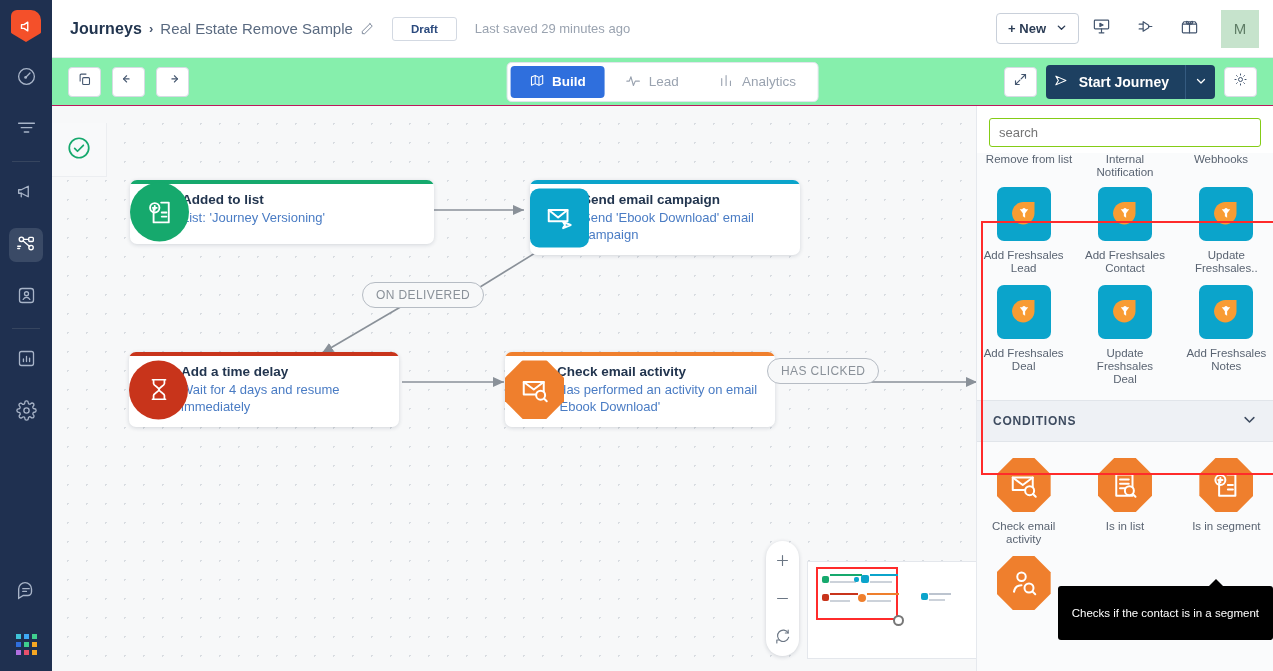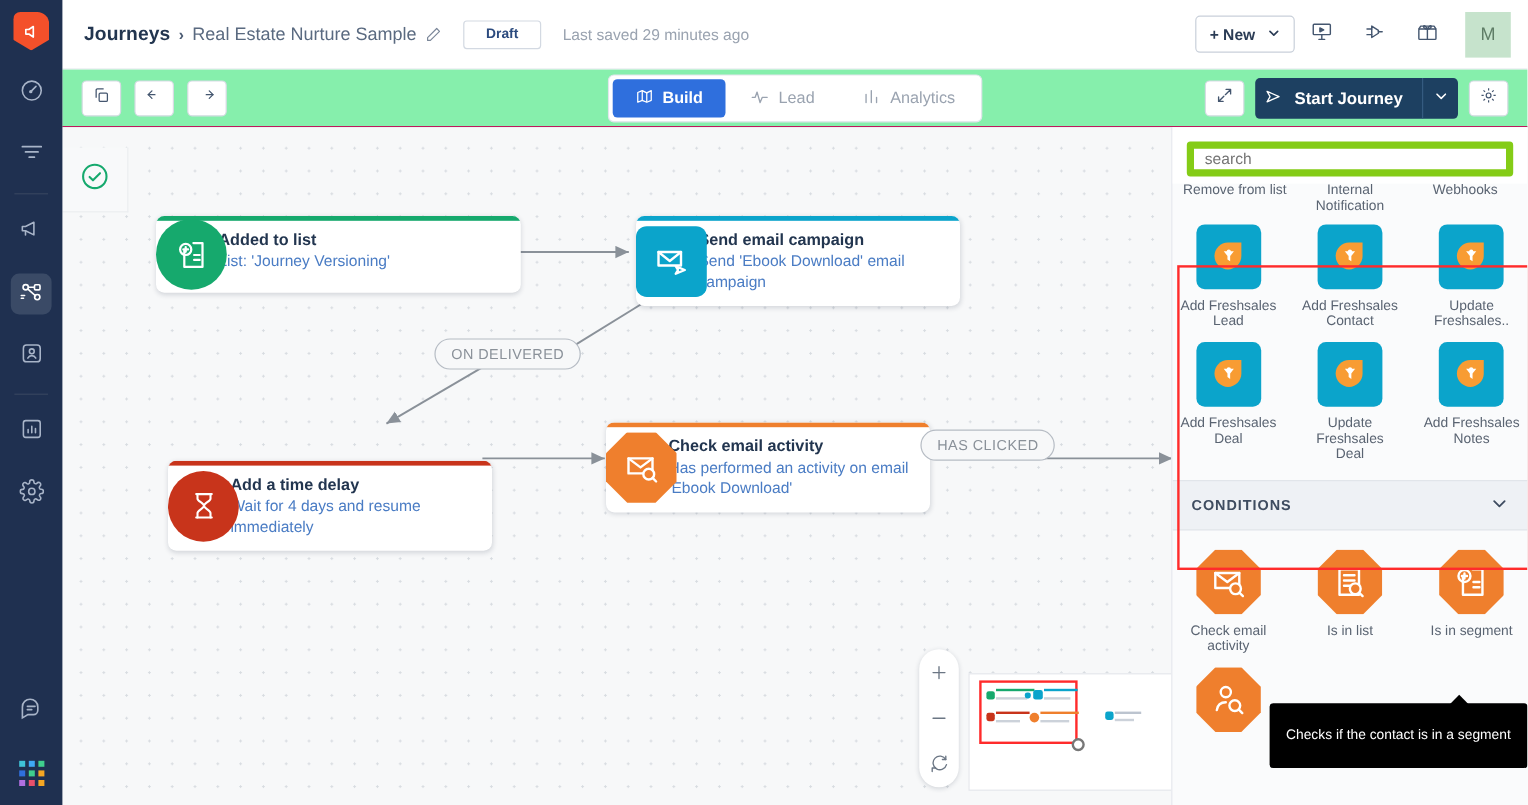--- a/index.html
+++ b/index.html
@@ -165,21 +165,21 @@
   .mm-line { position: absolute; height: 2px; }
   .mm-txt { position: absolute; height: 2px; background: #ccd2da; }
 
   
   .panel {
     position: absolute; right: 0; top: 106px; bottom: 0; width: 297px;
     background: #fafbfc; border-left: 1px solid #e6e9ee; z-index: 20; overflow: hidden;
   }
   .panel-search { padding: 12px 12px 6px 12px; background: #fff; }
   .panel-search input {
-    width: 100%; height: 29px; border: 6px solid #84cc16; border-radius: 3px;
+    width: 100%; height: 29px; border: 1px solid #84cc16; border-radius: 3px;
     padding: 0 9px; font-size: 13px; color: #8c949f; font-family: inherit; background: #fff;
   }
   .panel-scroll { position: absolute; left:0; right:0; top: 47px; bottom: 0; overflow: hidden; }
   .tile-grid { display: grid; grid-template-columns: repeat(3, 1fr); gap: 2px 16px; padding: 12px 4px 10px 4px; }
   .tile { display: flex; flex-direction: column; align-items: center; cursor: pointer; padding: 4px 2px; }
   .tile-ico { width: 54px; height: 54px; display: flex; align-items: center; justify-content: center; }
   .tile-lbl { font-size: 11.5px; color: #5a6472; text-align: center; line-height: 13px; margin-top: 8px; max-width: 92px; }
   .fs-sq { width: 54px; height: 54px; background: #0ba4cb; border-radius: 7px; display:flex; align-items:center; justify-content:center;}
   .oct { width: 54px; height: 54px; background: #ef7f2d; display: flex; align-items: center; justify-content: center;
          clip-path: polygon(30% 0,70% 0,100% 30%,100% 70%,70% 100%,30% 100%,0 70%,0 30%); }
@@ -304,21 +304,21 @@
           <i style="background:#f5a623"></i>
       </span>
     </div>
   </div>
 
   <div class="main">
 
     <div class="header">
       <div class="crumb-root">Journeys</div>
       <div class="crumb-sep">›</div>
-      <div class="crumb-leaf">Real Estate Nurture Sample</div>
+      <div class="crumb-leaf">Real Estate Remove Sample</div>
       <span class="pencil-icon">
         <svg width="14" height="14" viewBox="0 0 24 24" fill="none" stroke="currentColor" stroke-width="1.7" stroke-linecap="round" stroke-linejoin="round">
           <path d="M17 3l4 4L8 20H4v-4L17 3z"></path>
         </svg>
       </span>
       <div class="pill-draft">Draft</div>
       <div class="saved">Last saved 29 minutes ago</div>
 
       <div class="hdr-right">
         <div class="btn-new">
@@ -498,21 +498,21 @@
               <path d="M3 6h15v9H3z"></path>
                 <path d="M3 6l7.5 6L18 6"></path>
                 <path d="M14.5 15.5l6 2.5-6 2.5 1.5-2.5-1.5-2.5z" fill="none"></path>
             </svg>
           </div>
           <div class="node-title">Send email campaign</div>
           <div class="node-sub">Send 'Ebook Download' email campaign</div>
         </div>
       </div>
 
-      <div class="node" style="left:88px; top:246px;margin-top:32px;">
+      <div class="node" style="left:77px; top:246px;">
         <div class="node-card" style="width:270px;">
           <i style="position:absolute;left:0;right:0;top:0;height:4px;background:#c8341b;display:block;"></i>
           <div class="node-badge badge-circle" style="background:#c8341b">
             <svg width="26" height="26" viewBox="0 0 24 24" fill="none" stroke="#fff" stroke-width="1.6" stroke-linecap="round" stroke-linejoin="round">
               <path d="M6 3h12M6 21h12"></path>
                 <path d="M7 3v3.5c0 2 5 3.5 5 5.5s-5 3.5-5 5.5V21"></path>
                 <path d="M17 3v3.5c0 2-5 3.5-5 5.5s5 3.5 5 5.5V21"></path>
             </svg>
           </div>
           <div class="node-title">Add a time delay</div>

